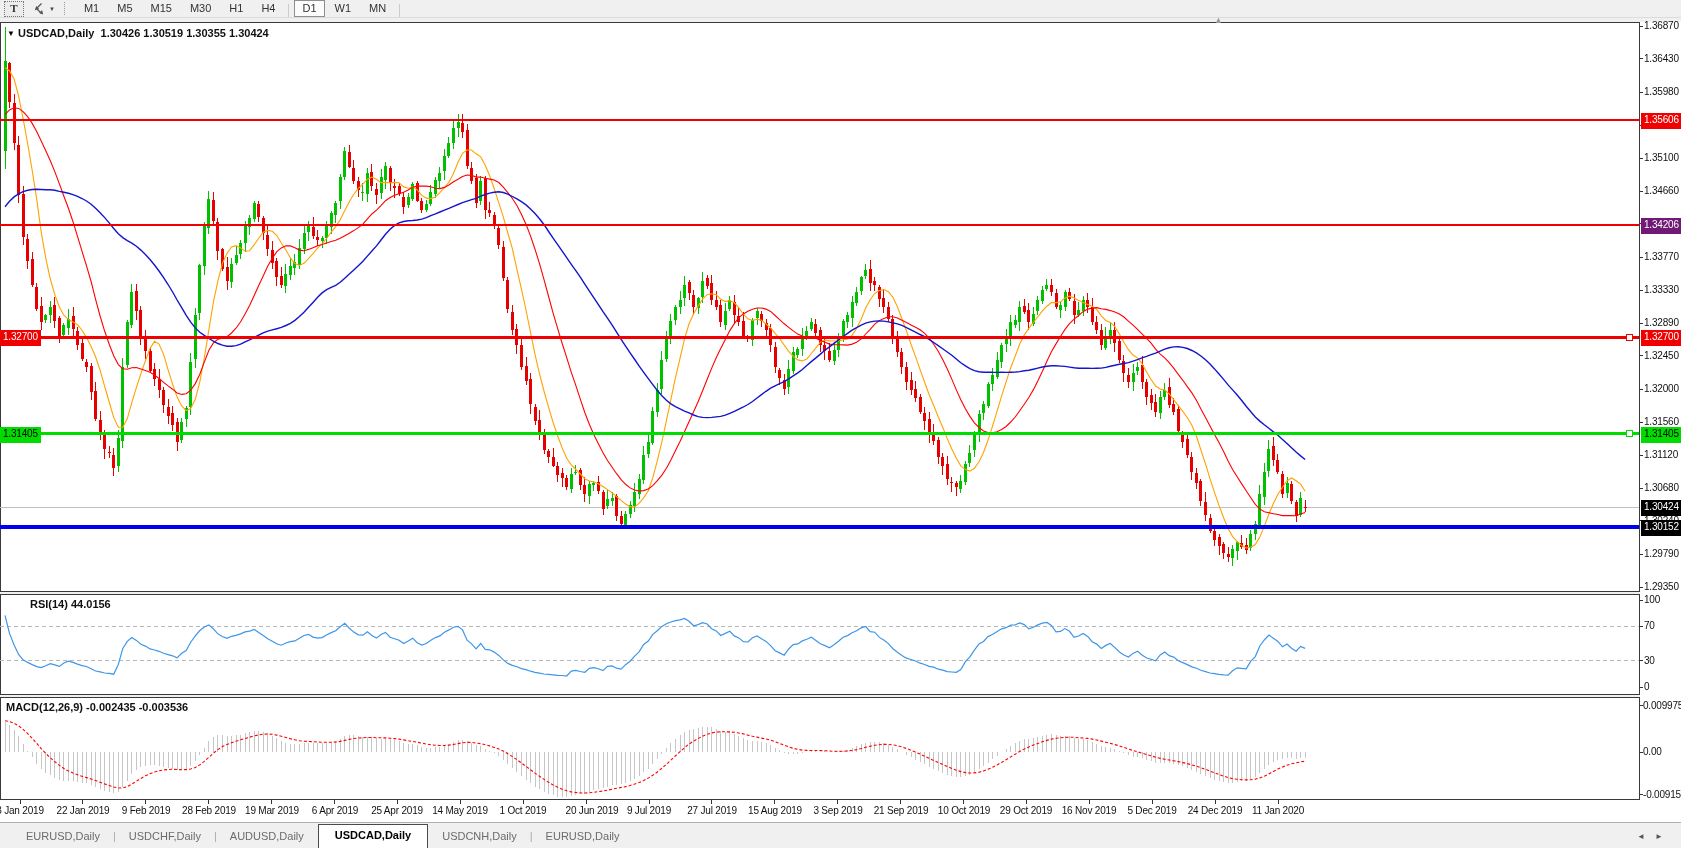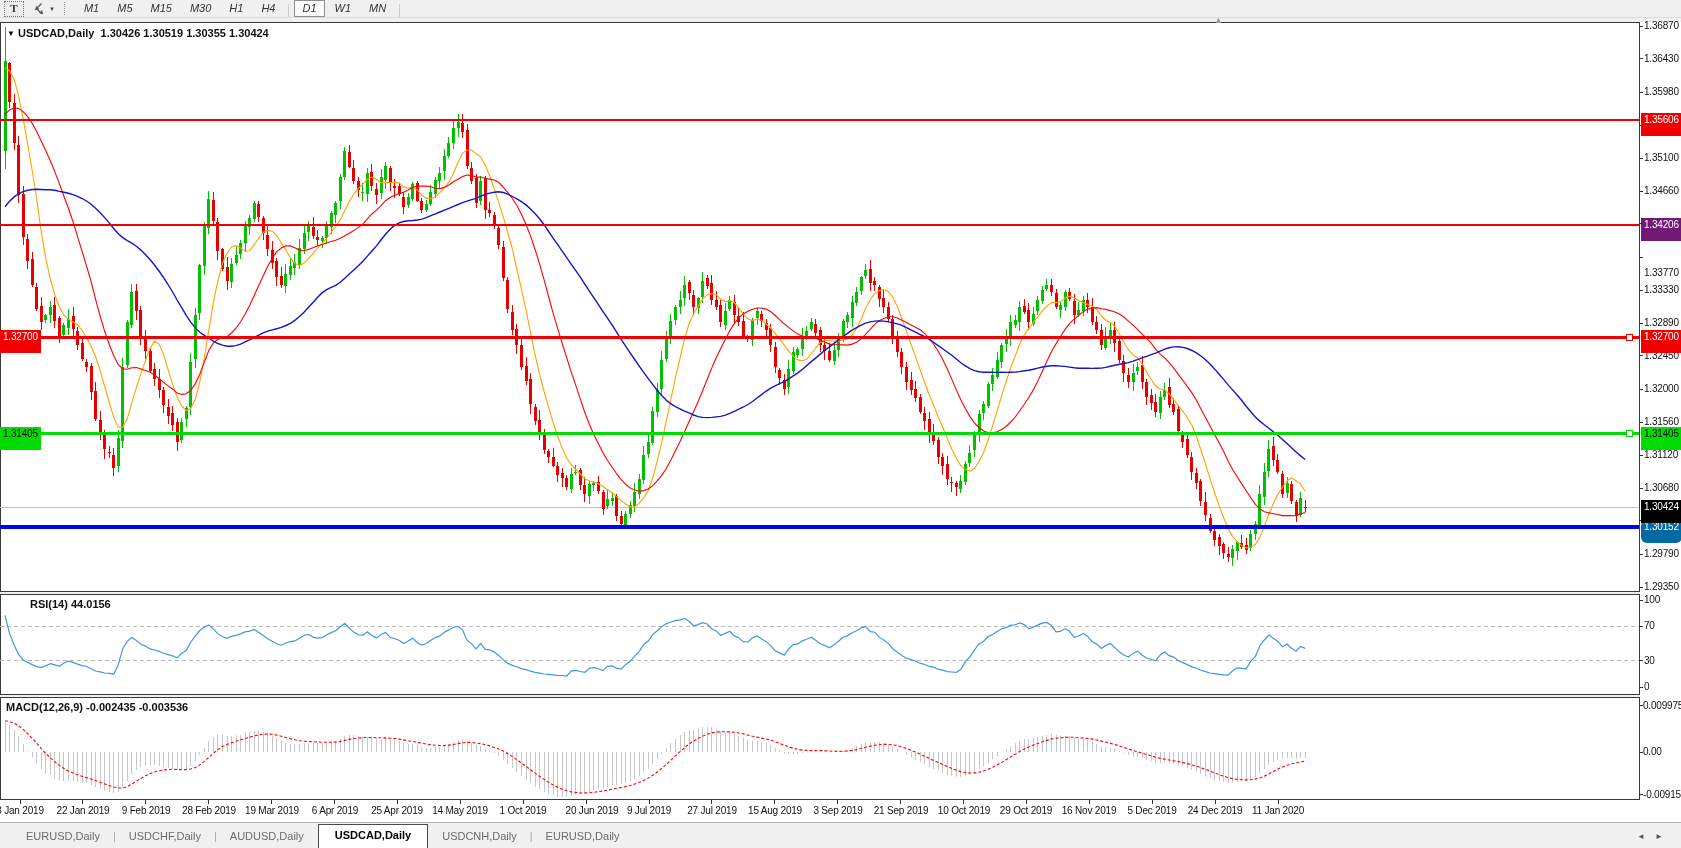--- a/index.html
+++ b/index.html
@@ -8,34 +8,34 @@
   
   .toolbar{position:absolute;top:0;left:0;width:1681px;height:18px;background:#f0f0f0;
            border-bottom:1px solid #dcdcdc;display:flex;align-items:center;padding-left:4px;
            box-sizing:border-box;}
   .ttool{width:18px;height:14px;border:1px dotted #777;background:#ececec;text-align:center;
          line-height:13px;font-family:"Liberation Serif",serif;font-weight:700;font-size:11px;color:#333;}
   .tico{display:flex;align-items:center;margin-left:8px;height:15px;}
   .caret{font-size:6px;color:#444;margin-left:3px;}
   .grip{width:3px;height:13px;border-left:1px dotted #9a9a9a;margin:0 7px 0 9px;}
   .vsep{width:1px;height:13px;background:#cccccc;margin:0 4px;}
-  #tf{display:flex;align-items:flex-end;font-style:italic;}
+  #tf{display:flex;align-items:flex-end;}
   .tbtn{height:15px;line-height:15px;font-size:11px;color:#333;padding:0 7px;margin:0 1px;
         border:1px solid transparent;background:transparent;cursor:default;}
   .tbtn.active{background:#fcfcfc;border:1px solid #8f8f8f;}
   
   .pane{position:absolute;left:0;width:1640px;background:#ffffff;border:1px solid #3a3a3a;
         box-sizing:border-box;}
   #axis-strip{position:absolute;left:1640px;top:22px;width:41px;height:778px;background:#ffffff;}
   #date-strip{position:absolute;left:0;top:800px;width:1681px;height:22px;background:#ffffff;}
   #gfx{position:absolute;left:0;top:0;width:1681px;height:848px;pointer-events:none;}
   #labels{position:absolute;left:0;top:0;width:1681px;height:848px;pointer-events:none;}
   #labels span{position:absolute;}
   .ticklbl{font-size:10px;color:#111;line-height:12px;letter-spacing:-0.2px;white-space:nowrap;}
-  .pricebox{font-size:10px;line-height:13px;height:23px;padding:0 3px;letter-spacing:-0.2px;white-space:nowrap;}
+  .pricebox{font-size:10px;line-height:13px;height:16px;padding:0 3px;letter-spacing:-0.2px;white-space:nowrap;}
   .hdr{font-size:11px;font-weight:600;color:#101010;white-space:nowrap;}
   .hdr span{position:static !important;}
   
   .tabbar{position:absolute;top:822px;left:0;width:1681px;height:26px;background:#f0f0f0;
           border-top:1px solid #b0b0b0;display:flex;align-items:center;padding-left:14px;
           box-sizing:border-box;font-size:11px;color:#6b6b6b;}
   #tabs{display:flex;align-items:center;height:100%;}
   .tab{padding:4px 12px;cursor:default;white-space:nowrap;}
   .tab.active{background:#ffffff;border:1px solid #4a4a4a;border-bottom:none;color:#000;
               font-weight:700;padding:4px 16px 7px;margin:0 2px;}
@@ -1023,38 +1023,38 @@
     <span style="left:1214px;top:15px;font-size:9px;color:#9a9a9a;">▲</span>
     <span class="hdr" style="left:6px;top:598px;margin-left:24px;"><span>RSI(14)</span>&nbsp;<span>44.0156</span></span>
     <span class="hdr" style="left:6px;top:701px;"><span>MACD(12,26,9)</span>&nbsp;<span>-0.002435 -0.003536</span></span>
   <span class="ticklbl" style="left: 1644px; top: 20px;">1.36870</span>
       <span class="ticklbl" style="left: 1644px; top: 53px;">1.36430</span>
       <span class="ticklbl" style="left: 1644px; top: 86px;">1.35980</span>
       <span class="ticklbl" style="left: 1644px; top: 119px;">1.35540</span>
       <span class="ticklbl" style="left: 1644px; top: 152px;">1.35100</span>
       <span class="ticklbl" style="left: 1644px; top: 185px;">1.34660</span>
       <span class="ticklbl" style="left: 1644px; top: 218px;">1.34220</span>
-      <span class="ticklbl" style="left: 1644px; top: 251px; margin-top: 16px;">1.33770</span>
+      <span class="ticklbl" style="left: 1644px; top: 251px;">1.33770</span>
       <span class="ticklbl" style="left: 1644px; top: 284px;">1.33330</span>
       <span class="ticklbl" style="left: 1644px; top: 317px;">1.32890</span>
       <span class="ticklbl" style="left: 1644px; top: 350px;">1.32450</span>
       <span class="ticklbl" style="left: 1644px; top: 383px;">1.32000</span>
       <span class="ticklbl" style="left: 1644px; top: 416px;">1.31560</span>
       <span class="ticklbl" style="left: 1644px; top: 449px;">1.31120</span>
       <span class="ticklbl" style="left: 1644px; top: 482px;">1.30680</span>
       <span class="ticklbl" style="left: 1644px; top: 515px;">1.30240</span>
       <span class="ticklbl" style="left: 1644px; top: 548px;">1.29790</span>
       <span class="ticklbl" style="left: 1644px; top: 581px;">1.29350</span>
       <span class="pricebox" style="left: 1641px; top: 113px; background: rgb(240, 0, 0); color: rgb(255, 255, 255);">1.35606</span>
       <span class="pricebox" style="left: 1641px; top: 218px; background: #701a75; color: rgb(255, 255, 255);">1.34206</span>
       <span class="pricebox" style="left: 1641px; top: 330px; background: rgb(240, 0, 0); color: rgb(255, 255, 255);">1.32700</span>
       <span class="pricebox" style="left: 0px; top: 330px; background: rgb(240, 0, 0); color: rgb(255, 255, 255);">1.32700</span>
       <span class="pricebox" style="left: 1641px; top: 427px; background: rgb(0, 220, 0); color: rgb(0, 0, 0);">1.31405</span>
       <span class="pricebox" style="left: 0px; top: 427px; background: rgb(0, 220, 0); color: rgb(0, 0, 0);">1.31405</span>
-      <span class="pricebox" style="left: 1641px; top: 520px; background: #0369a1; color: rgb(255, 255, 255); border-radius: 6px;">1.30152</span>
+      <span class="pricebox" style="left: 1641px; top: 520px; background: #000000; color: rgb(255, 255, 255);">1.30152</span>
       <span class="pricebox" style="left: 1641px; top: 500px; background: rgb(0, 0, 0); color: rgb(255, 255, 255);">1.30424</span>
       <span class="ticklbl" style="left: 1644px; top: 594px;">100</span>
       <span class="ticklbl" style="left: 1644px; top: 620px;">70</span>
       <span class="ticklbl" style="left: 1644px; top: 655px;">30</span>
       <span class="ticklbl" style="left: 1644px; top: 681px;">0</span>
       <span class="ticklbl" style="left: 1643px; top: 700px;">0.009975</span>
       <span class="ticklbl" style="left: 1643px; top: 746px;">0.00</span>
       <span class="ticklbl" style="left: 1643px; top: 789px;">-0.00915</span>
       <span class="ticklbl" style="left: -20px; top: 805px; width: 80px; text-align: center;">3 Jan 2019</span>
       <span class="ticklbl" style="left: 43px; top: 805px; width: 80px; text-align: center;">22 Jan 2019</span>

